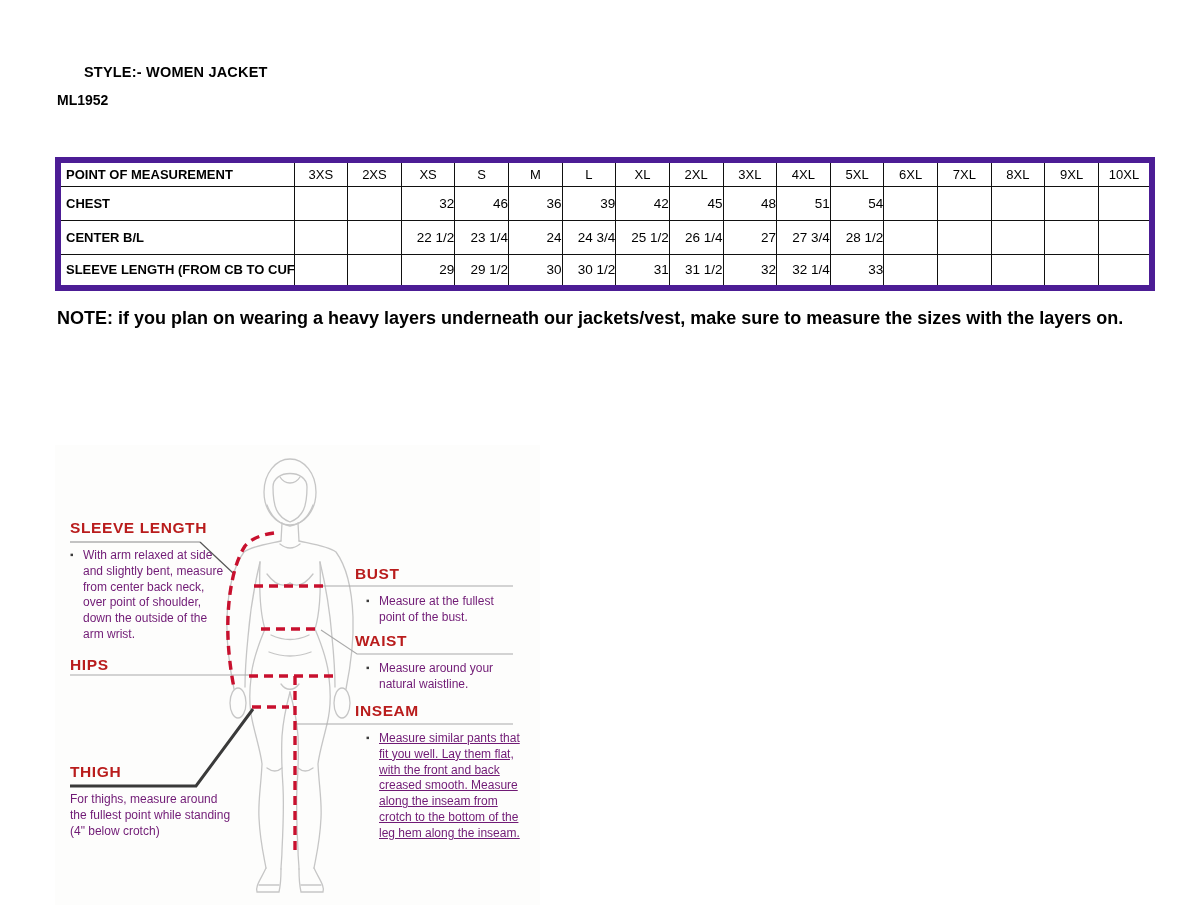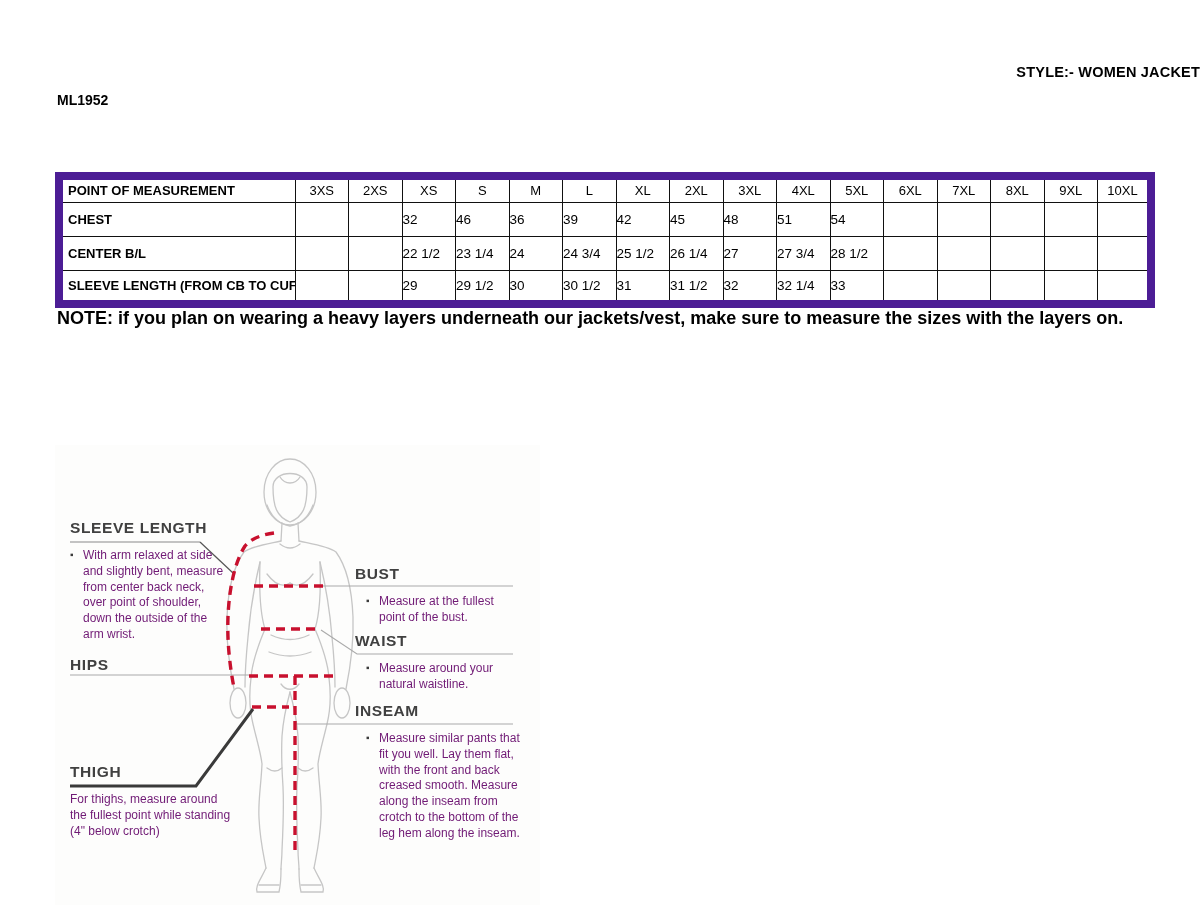--- a/index.html
+++ b/index.html
@@ -1,40 +1,40 @@
 <!DOCTYPE html>
 <html><head>
 <meta charset="utf-8">
 <style>
   * { margin:0; padding:0; box-sizing:border-box; }
   html,body { background:#fff; }
   body { font-family:"Liberation Sans", sans-serif; color:#000; }
   .page { position:relative; width:1200px; height:909px; background:#fff; overflow:hidden; }
 
   .doc-title { position:absolute; top:64px; left:0; width:100%; padding-left:84px;
-    text-align:right; font-size:14.5px; font-weight:bold; letter-spacing:.2px; }
+    text-align:left; font-size:14.5px; font-weight:bold; letter-spacing:.2px; }
   .style-code { position:absolute; top:92px; left:57px; font-size:14px; font-weight:bold; }
 
-  table.size-table { position:absolute; top:172px; left:55px; width:1100px;
-    border-collapse:collapse; table-layout:fixed; border:8px solid #4c1d95; }
+  table.size-table { position:absolute; top:157px; left:55px; width:1100px;
+    border-collapse:collapse; table-layout:fixed; border:6px solid #4c1d95; }
   .size-table th, .size-table td { border:1px solid #111; overflow:hidden; white-space:nowrap; }
   .size-table thead tr { height:26px; }
   .size-table tbody tr { height:34px; }
   .size-table thead th { font-size:13px; font-weight:normal; text-align:center; }
   .size-table th.pom { width:236px; text-align:left; padding-left:5px; font-size:13px; font-weight:bold; }
-  .size-table td { text-align:left; font-size:13.5px; font-weight:normal; }
+  .size-table td { text-align:right; font-size:13.5px; font-weight:normal; }
 
   .note { position:absolute; top:308px; left:57px; font-size:18px; font-weight:bold; }
 
   .diagram { position:absolute; top:445px; left:55px; width:485px; height:460px;
     background:#fdfdfc; }
   .diagram svg.fig { position:absolute; top:0; left:0; width:485px; height:460px; }
 
   .mg-block { position:absolute; }
-  .mg-heading { font-size:15.5px; font-weight:bold; letter-spacing:.6px; color:#404040; }
+  .mg-heading { font-size:15.5px; font-weight:bold; letter-spacing:.6px; color:#b91c1c; }
   .mg-text { font-size:12px; line-height:1.32; color:#701a75; margin-top:11px; }
   .mg-left .mg-text { margin-left:13px; width:148px; }
   .mg-right .mg-text { margin-left:24px; width:142px; }
   .mg-text.bullet { position:relative; }
   .mg-text.bullet::before { content:"▪"; position:absolute; left:-13px; top:0px;
     font-size:10px; color:#3c3c3c; }
   .mg-text.plain { margin-left:0; width:165px; }
 </style>
 </head>
 <body>
@@ -214,17 +214,17 @@
       <div class="mg-text bullet">Measure at the fullest point of the bust.</div>
     </div>
 
     <div class="mg-block mg-right" style="left:300px; top:187px;">
       <div class="mg-heading">WAIST</div>
       <div class="mg-text bullet">Measure around your natural waistline.</div>
     </div>
 
     <div class="mg-block mg-right" style="left:300px; top:257px;">
       <div class="mg-heading">INSEAM</div>
-      <div class="mg-text bullet" style="width:150px;">Measure similar pants that fit you well. Lay them flat, with the front and back creased smooth. Measure along the inseam from crotch to the bottom of the leg hem along the inseam.</div>
+      <div class="mg-text bullet" style="width:150px;text-decoration:underline;">Measure similar pants that fit you well. Lay them flat, with the front and back creased smooth. Measure along the inseam from crotch to the bottom of the leg hem along the inseam.</div>
     </div>
 
   </div>
 </div>
 
 </body></html>

